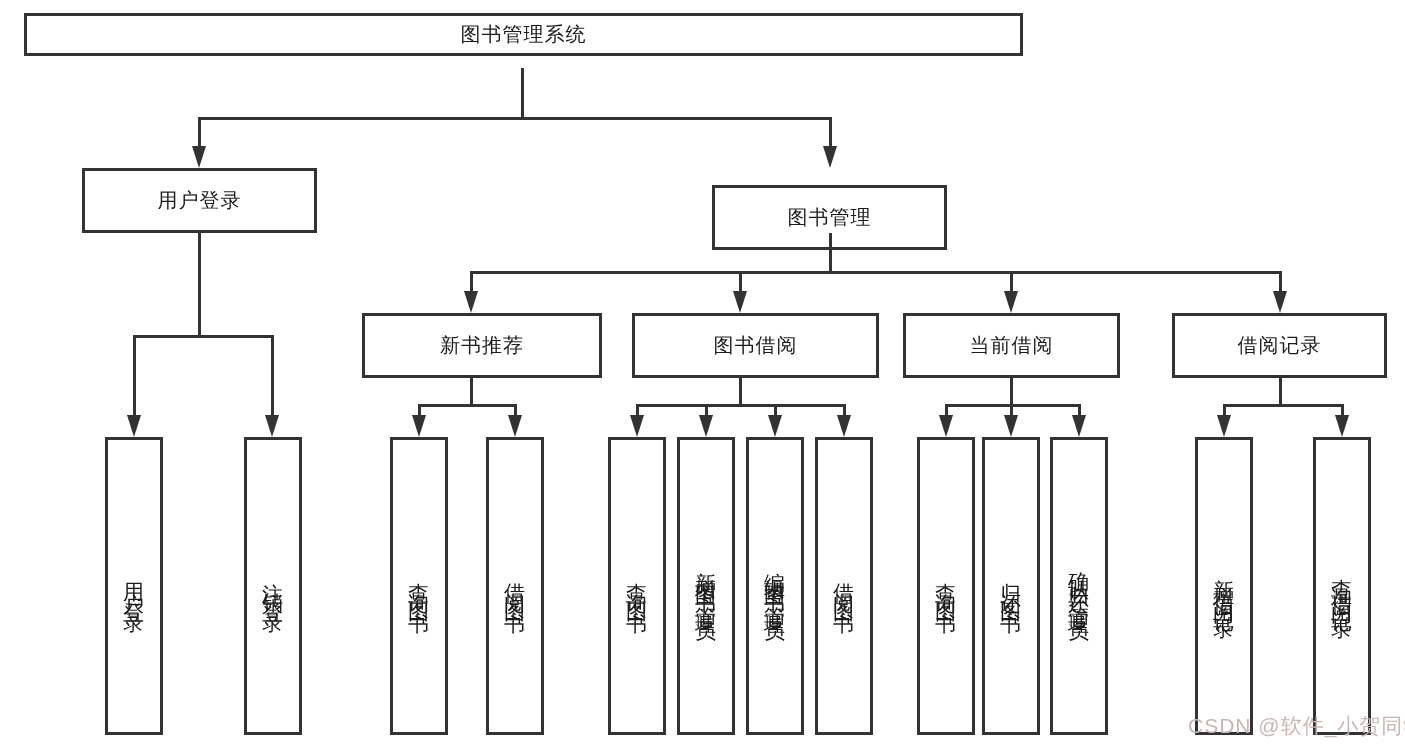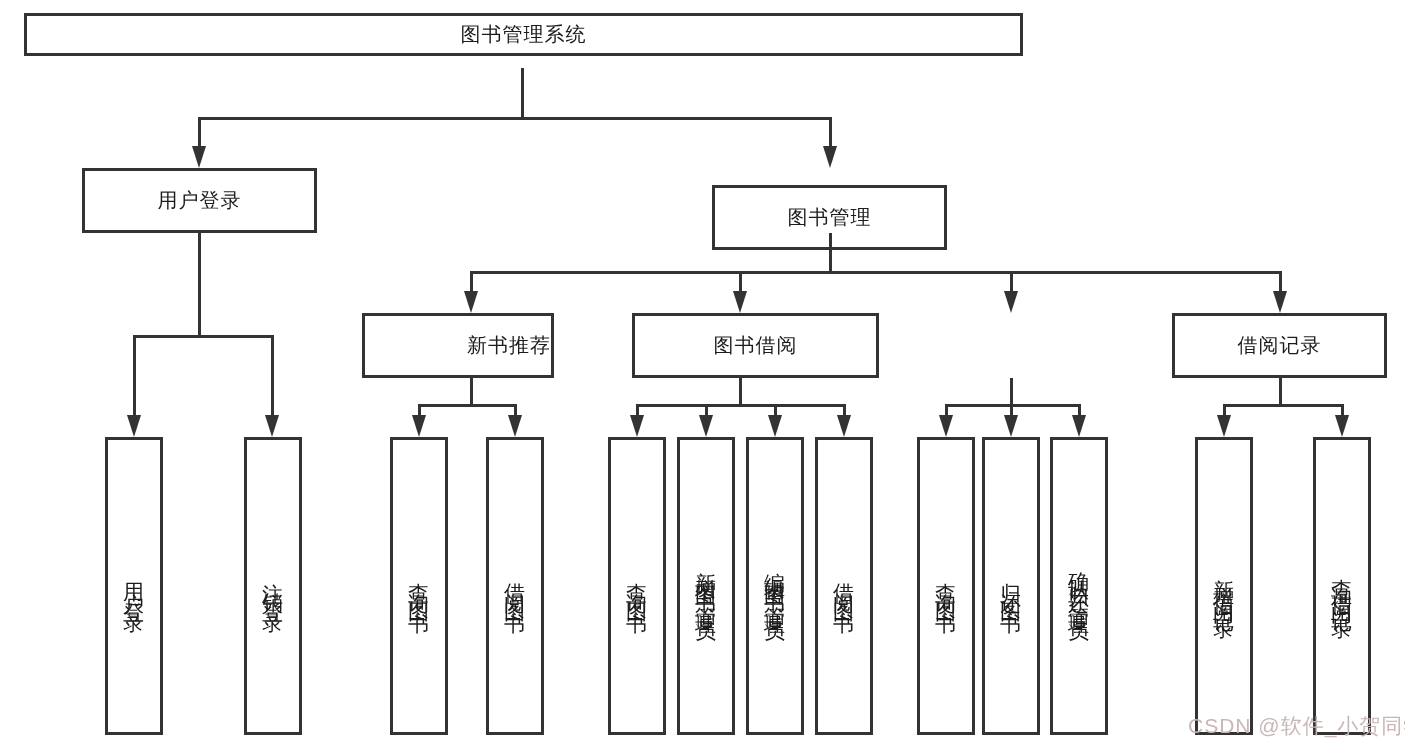--- a/index.html
+++ b/index.html
@@ -67,28 +67,31 @@
   </div>
 
   <div class="box" style="left:82px;top:168px;width:235px;height:65px;">
     <span class="hlabel">用户登录</span>
   </div>
 
   <div class="box" style="left:712px;top:164px;width:235px;height:65px;margin-top:21px;">
     <span class="hlabel">图书管理</span>
   </div>
 
-  <div class="box" style="left:362px;top:313px;width:192px;height:65px;justify-content:flex-end;">
+  <div class="box" style="left:362px;top:313px;width:240px;height:65px;">
     <span class="hlabel">新书推荐</span>
   </div>
 
   <div class="box" style="left:632px;top:313px;width:247px;height:65px;">
     <span class="hlabel">图书借阅</span>
   </div>
 
+  <div class="box" style="left:903px;top:313px;width:217px;height:65px;">
+    <span class="hlabel">当前借阅</span>
+  </div>
 
   <div class="box" style="left:1172px;top:313px;width:215px;height:65px;">
     <span class="hlabel">借阅记录</span>
   </div>
 
   <div class="box" style="left:105px;top:437px;width:58px;height:298px;">
     <span class="vtext">用户登录</span>
   </div>
   <div class="box" style="left:244px;top:437px;width:58px;height:298px;">
     <span class="vtext">注销登录</span>

